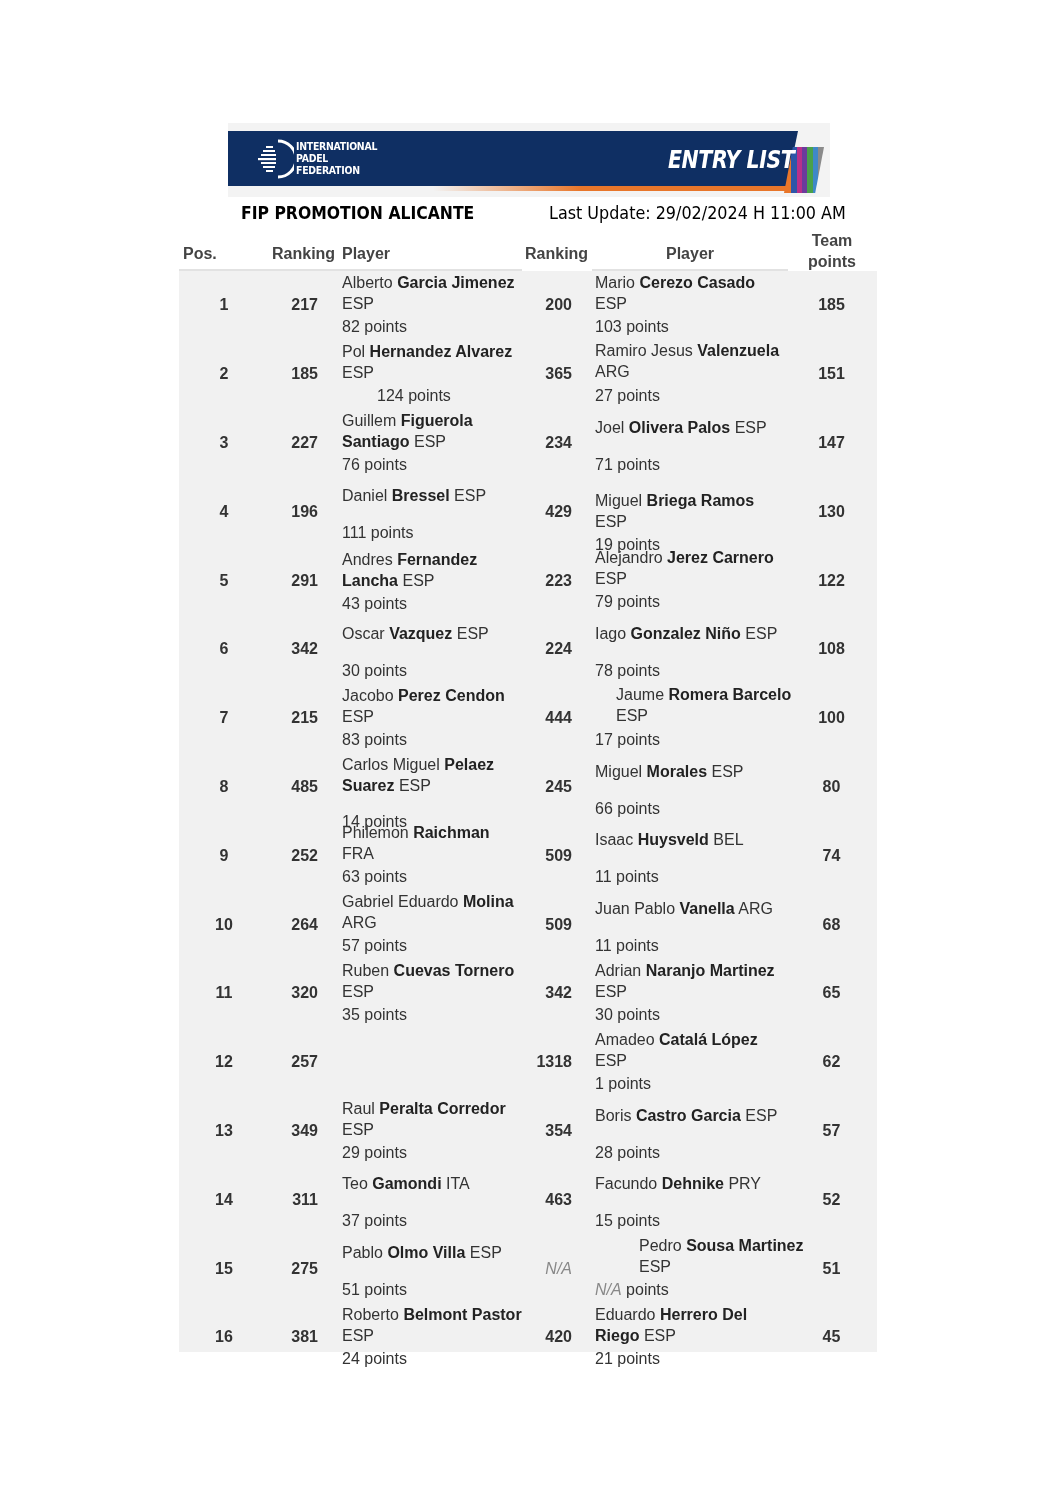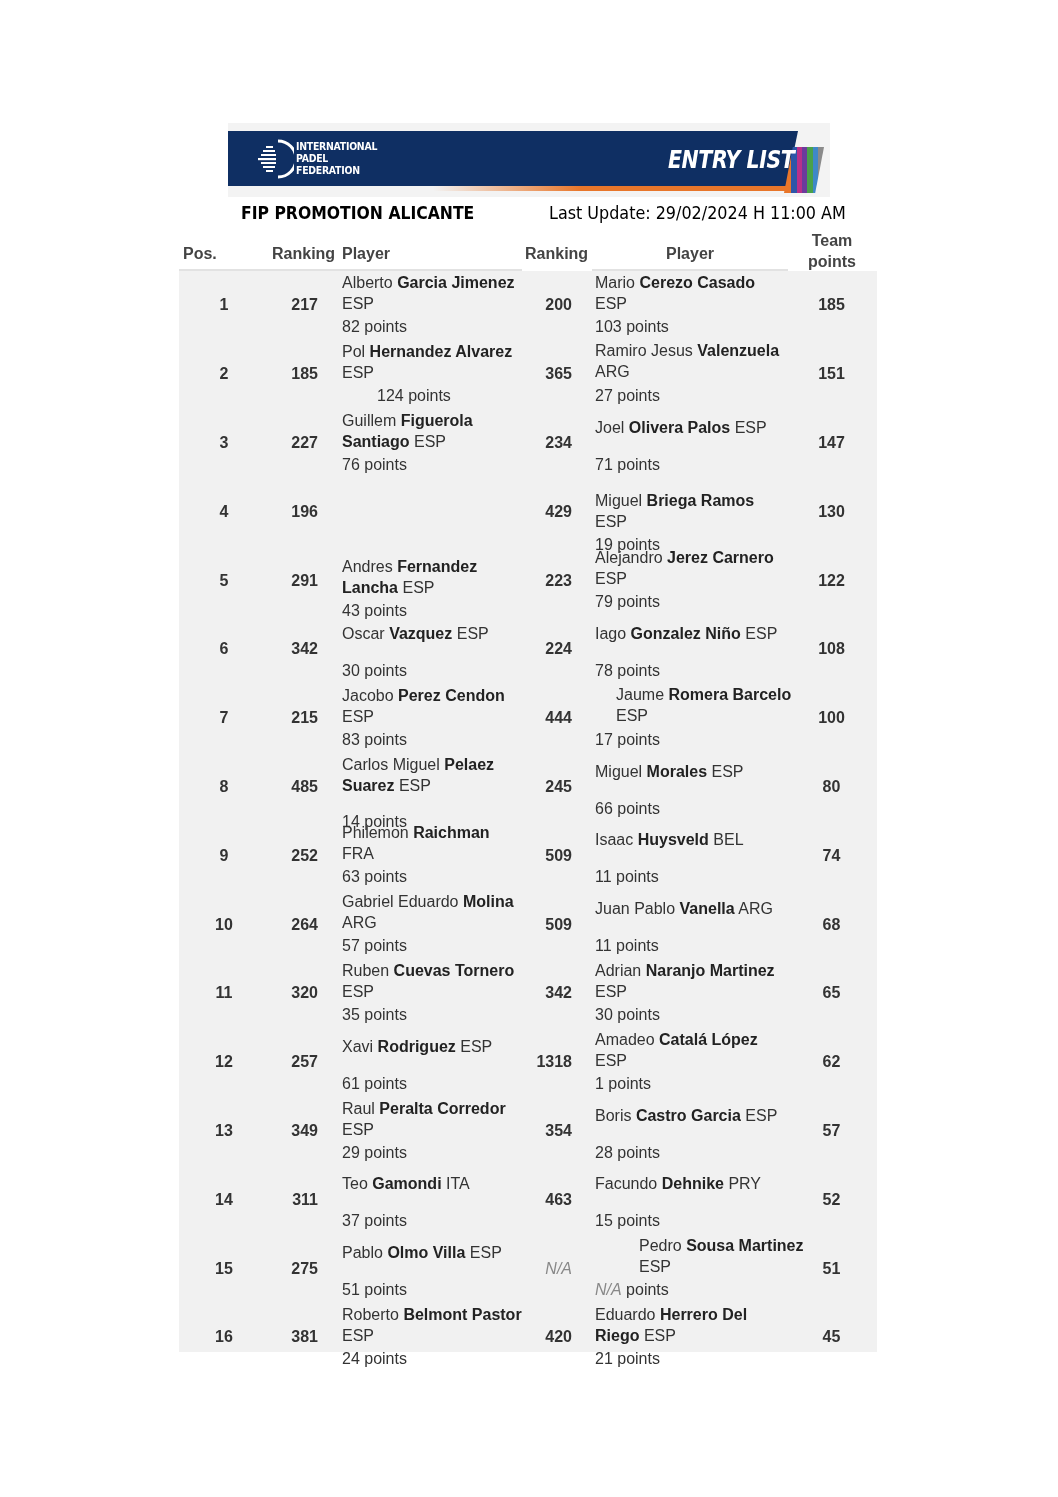--- a/index.html
+++ b/index.html
@@ -164,31 +164,35 @@
       <div class="player p2" style="top: 0px; height: 68.8px;">
         <div class="name" style="top: 8px;"><span>Joel </span><b>Olivera Palos</b> <span>ESP</span></div>
         <div class="pts" style="top: 45px;"><span>71</span><span> points</span></div>
       </div>
     </div>
     <div class="row" style="top: 477.4px;">
       <div class="cell-pos">4</div>
       <div class="cell-rank1">196</div>
       <div class="cell-rank2">429</div>
       <div class="cell-team">130</div>
+      <div class="player p1" style="top: 0px; height: 68.8px;">
+        <div class="name" style="top: 8px;"><span>Daniel </span><b>Bressel</b> <span>ESP</span></div>
+        <div class="pts" style="top: 45px;"><span>111</span><span> points</span></div>
+      </div>
       <div class="player p2" style="top: 0px; height: 68.8px; margin-top: 12px;">
         <div class="name" style="top: 1px;"><span>Miguel </span><b>Briega Ramos</b> <span>ESP</span></div>
         <div class="pts" style="top: 45px;"><span>19</span><span> points</span></div>
       </div>
     </div>
     <div class="row" style="top: 546.2px;">
       <div class="cell-pos">5</div>
       <div class="cell-rank1">291</div>
       <div class="cell-rank2">223</div>
       <div class="cell-team">122</div>
-      <div class="player p1" style="top: 9px; height: 68.8px;">
+      <div class="player p1" style="top: 2px; height: 68.8px;">
         <div class="name" style="top: 1px;"><span>Andres </span><b>Fernandez Lancha</b> <span>ESP</span></div>
         <div class="pts" style="top: 45px;"><span>43</span><span> points</span></div>
       </div>
       <div class="player p2" style="top: 0px; height: 68.8px;">
         <div class="name" style="top: 1px;"><span>Alejandro </span><b>Jerez Carnero</b> <span>ESP</span></div>
         <div class="pts" style="top: 45px;"><span>79</span><span> points</span></div>
       </div>
     </div>
     <div class="row" style="top: 615px;">
       <div class="cell-pos">6</div>
@@ -272,24 +276,20 @@
       <div class="player p2" style="top: 0px; height: 68.8px;">
         <div class="name" style="top: 1px;"><span>Adrian </span><b>Naranjo Martinez</b> <span>ESP</span></div>
         <div class="pts" style="top: 45px;"><span>30</span><span> points</span></div>
       </div>
     </div>
     <div class="row" style="top: 1027.8px;">
       <div class="cell-pos">12</div>
       <div class="cell-rank1">257</div>
       <div class="cell-rank2">1318</div>
       <div class="cell-team">62</div>
-      <div class="player p1" style="top: 0px; height: 68.8px;">
-        <div class="name" style="top: 8px;"><span>Xavi </span><b>Rodriguez</b> <span>ESP</span></div>
-        <div class="pts" style="top: 45px;"><span>61</span><span> points</span></div>
-      </div>
       <div class="player p2" style="top: 0px; height: 68.8px;">
         <div class="name" style="top: 1px;"><span>Amadeo </span><b>Catalá López</b> <span>ESP</span></div>
         <div class="pts" style="top: 45px;"><span>1</span><span> points</span></div>
       </div>
     </div>
     <div class="row" style="top: 1096.6px;">
       <div class="cell-pos">13</div>
       <div class="cell-rank1">349</div>
       <div class="cell-rank2">354</div>
       <div class="cell-team">57</div>

